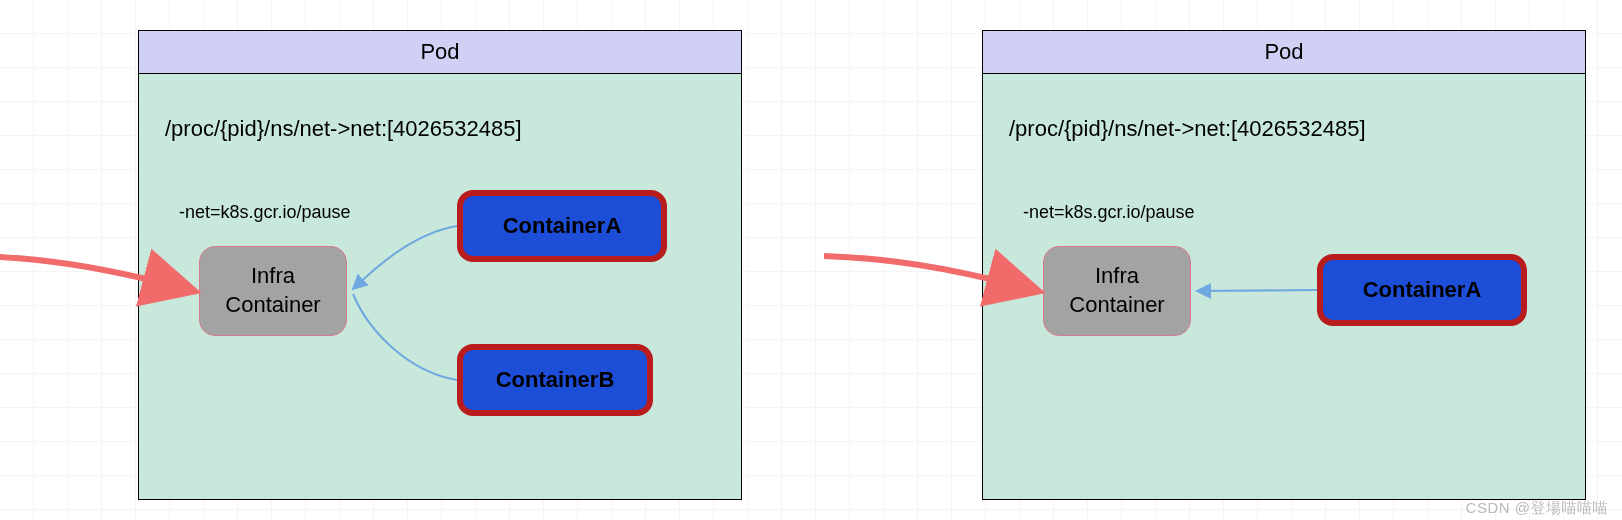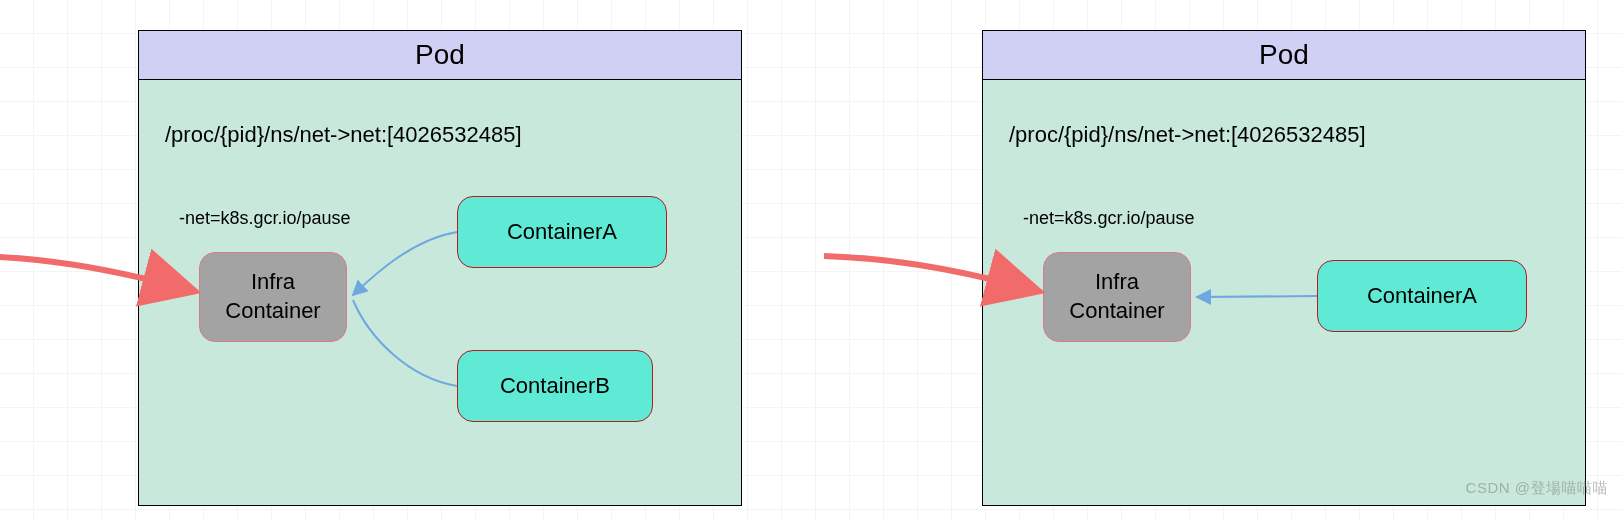--- a/index.html
+++ b/index.html
@@ -17,21 +17,21 @@
       overflow: hidden;
     }
     .pod {
       position: absolute;
       border: 1px solid #000;
     }
     .pod-header {
       background: #d0d0f5;
       border-bottom: 1px solid #000;
       text-align: center;
-      font-size: 28px;
+      font-size: 22px;
       padding: 8px 0;
     }
     .pod-body {
       background: #c9e8dc;
       position: relative;
       width: 100%;
     }
     .ns-text {
       position: absolute;
       font-size: 22px;
@@ -49,32 +49,33 @@
       justify-content: center;
       text-align: center;
       font-size: 22px;
       line-height: 1.3;
     }
     .infra {
       background: #a3a3a3;
       border: 1px solid #d97b8c;
     }
     .container-box {
-      background: #5eead4;
-      border: 1px solid #b91c1c;
+      background: #1d4ed8;
+      border: 6px solid #b91c1c;
+      font-weight: bold;
     }
     svg.connector {
       position: absolute;
       pointer-events: none;
       overflow: visible;
     }
     .watermark {
       position: absolute;
       right: 14px;
-      bottom: 22px;
+      bottom: 2px;
       font-size: 15px;
       color: rgba(120,120,120,0.5);
       letter-spacing: 0.5px;
     }
   </style>
 </head>
 <body>
 
 <div class="pod" style="left:138px; top:30px; width:604px;">
   <div class="pod-header">

